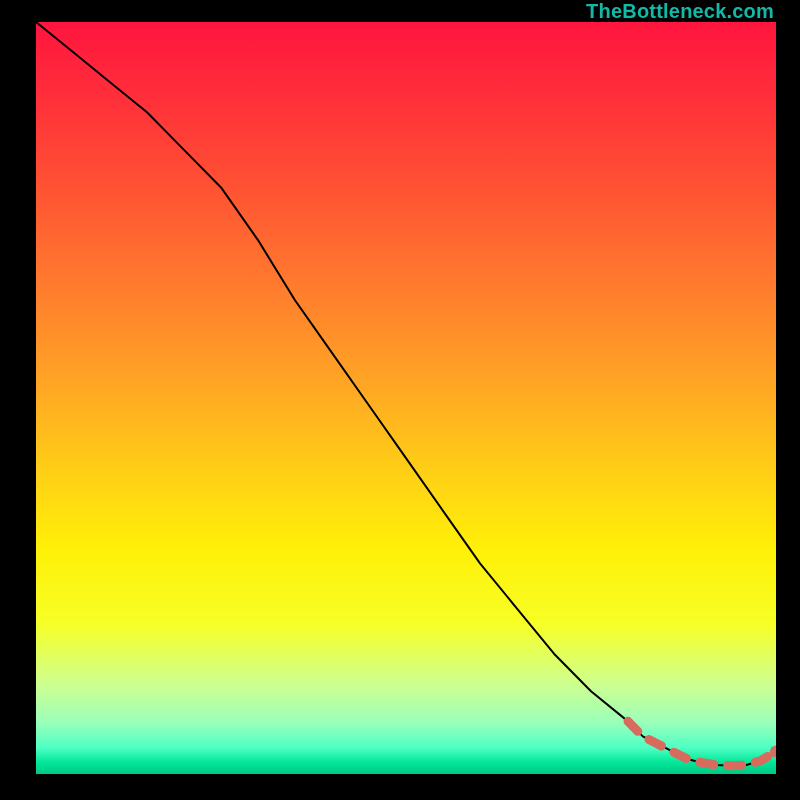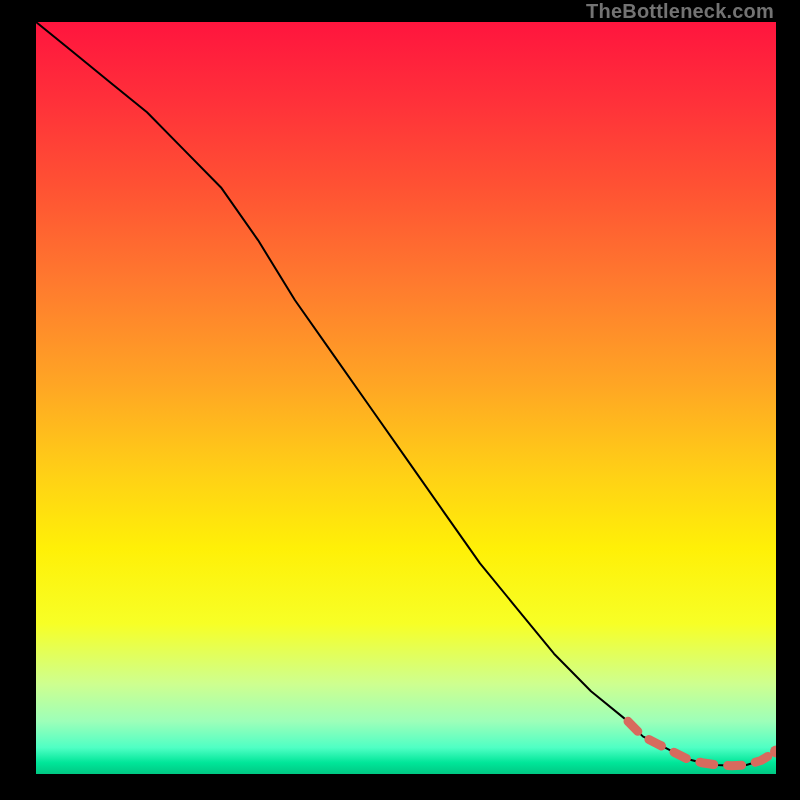--- a/index.html
+++ b/index.html
@@ -25,21 +25,21 @@
     width: 740px;
     height: 752px;
   }
   .watermark {
     position: absolute;
     top: 0px;
     right: 26px;
     font-family: Arial, Helvetica, sans-serif;
     font-size: 20px;
     font-weight: 600;
-    color: #737373;
+    color: #14b8a6;
     letter-spacing: 0.2px;
   }
   svg {
     display: block;
   }
 </style>
 </head>
 <body>
 <div class="outer">
 

